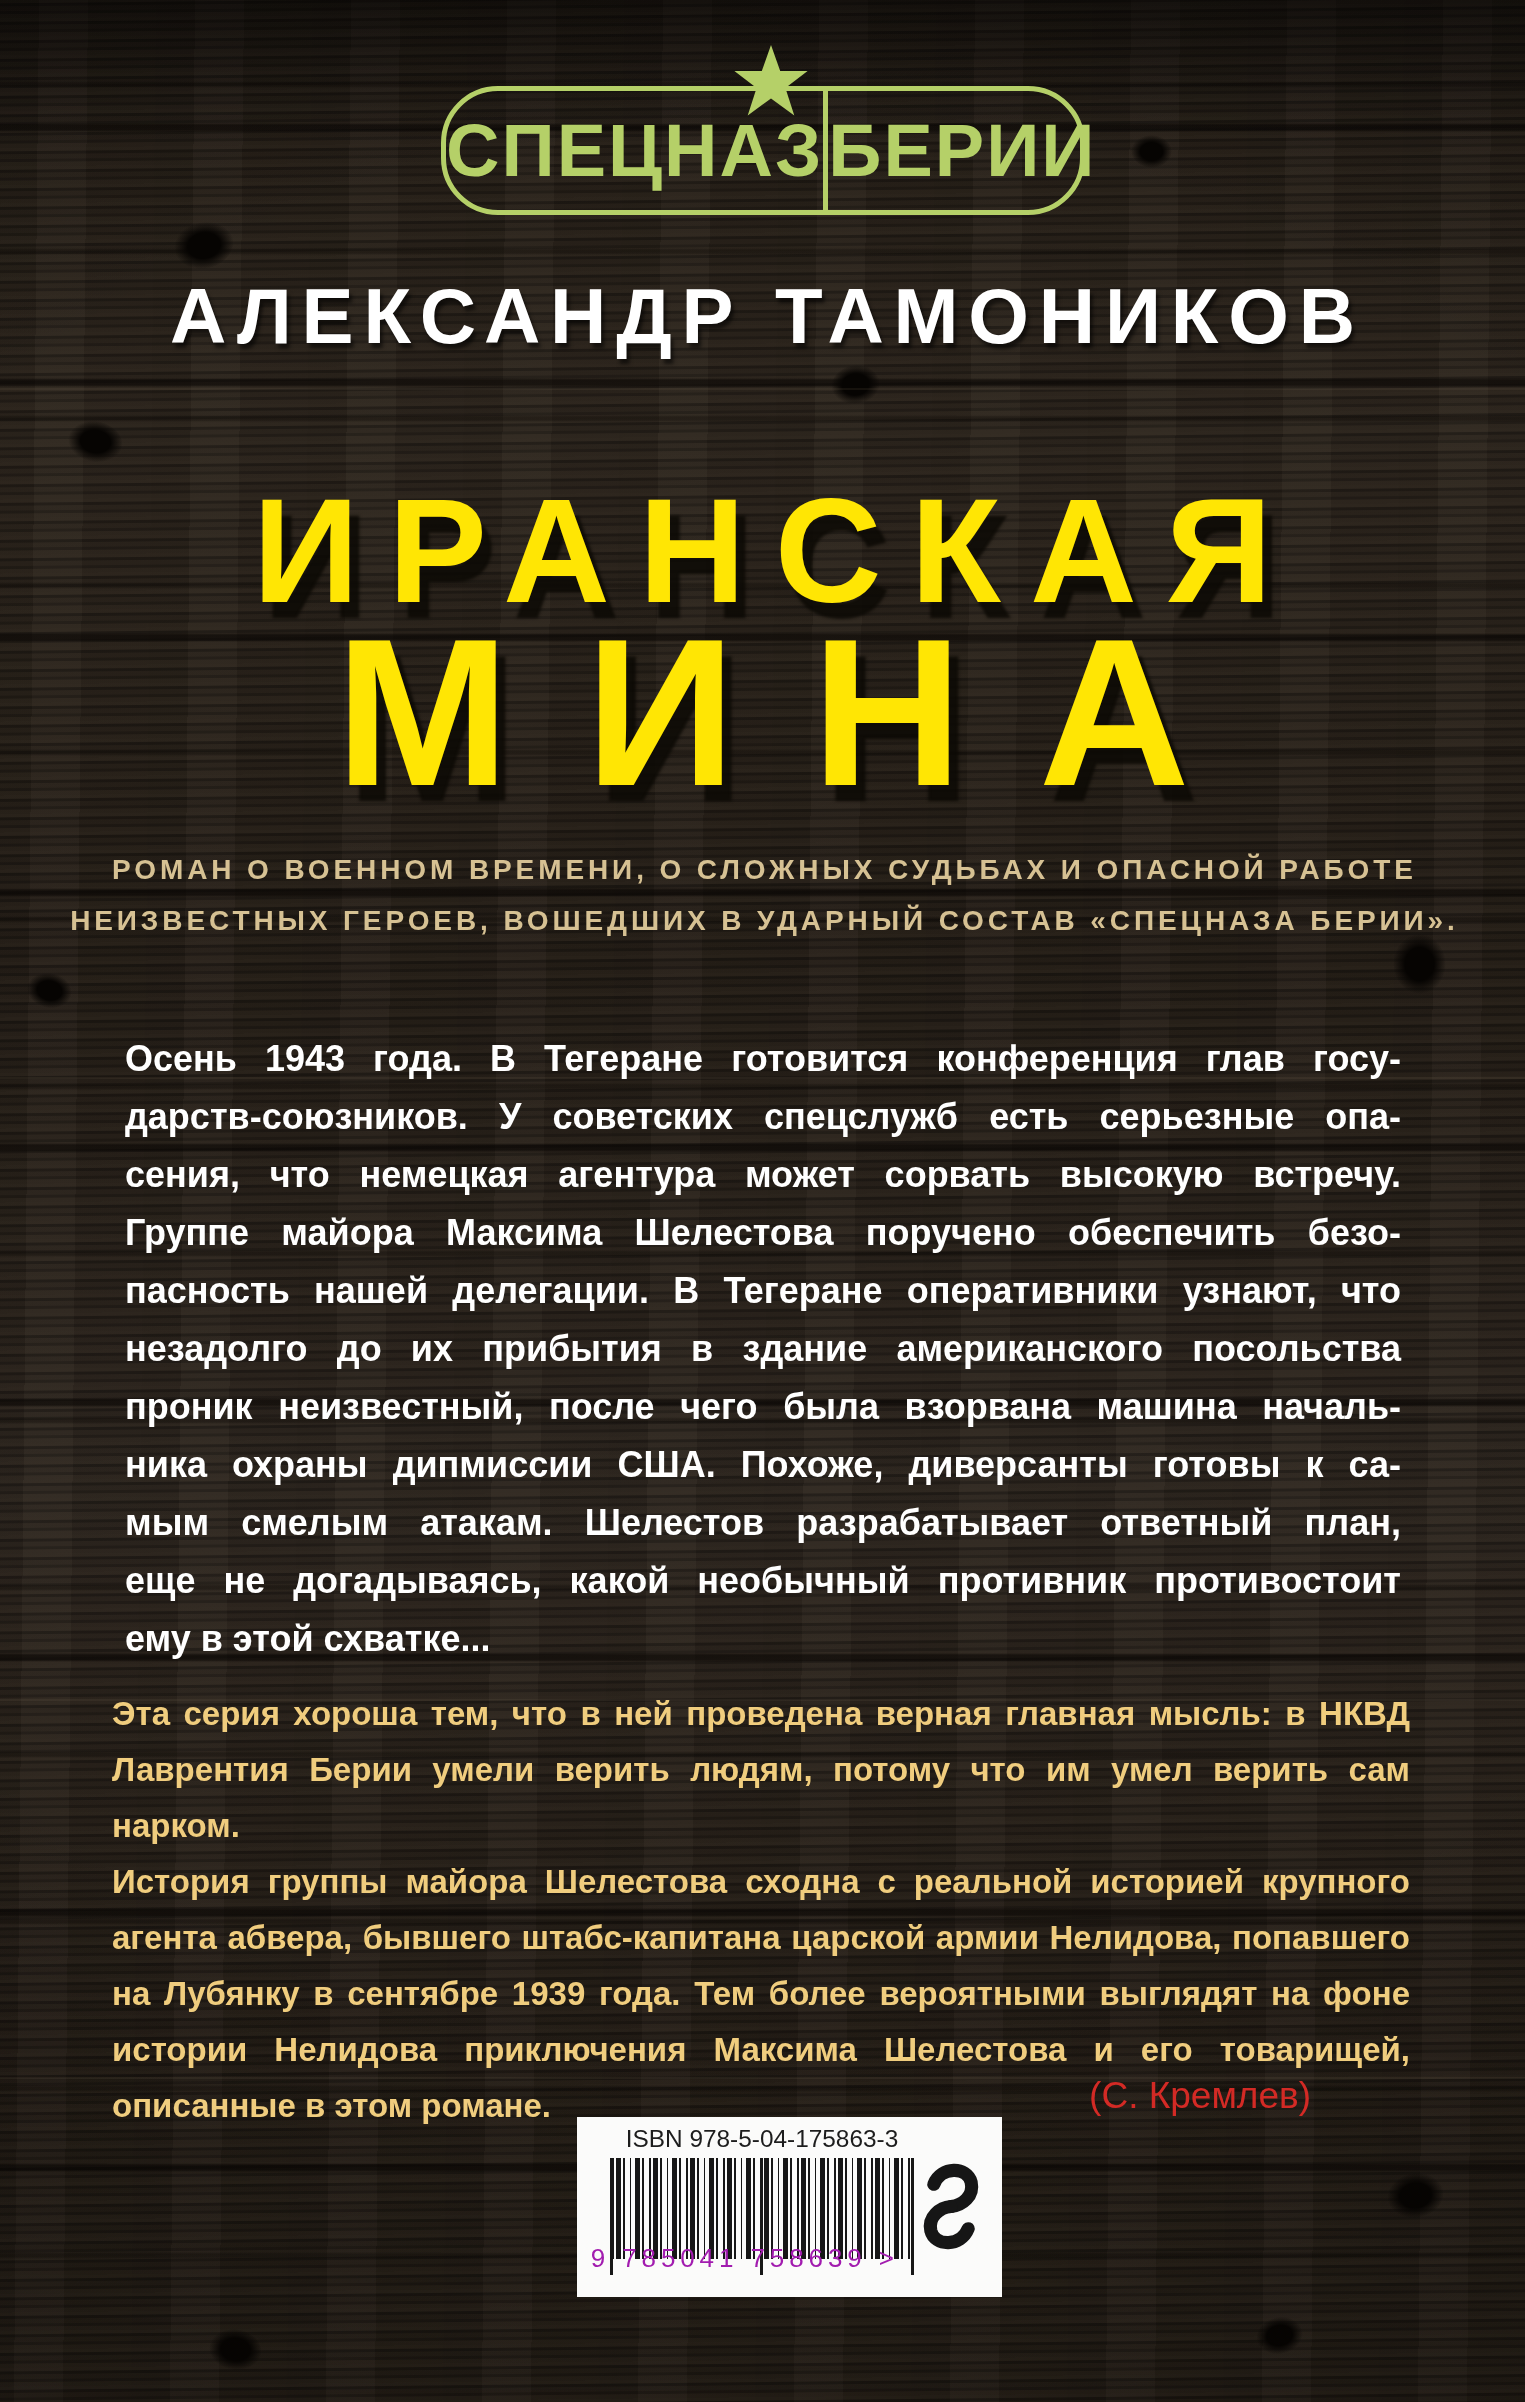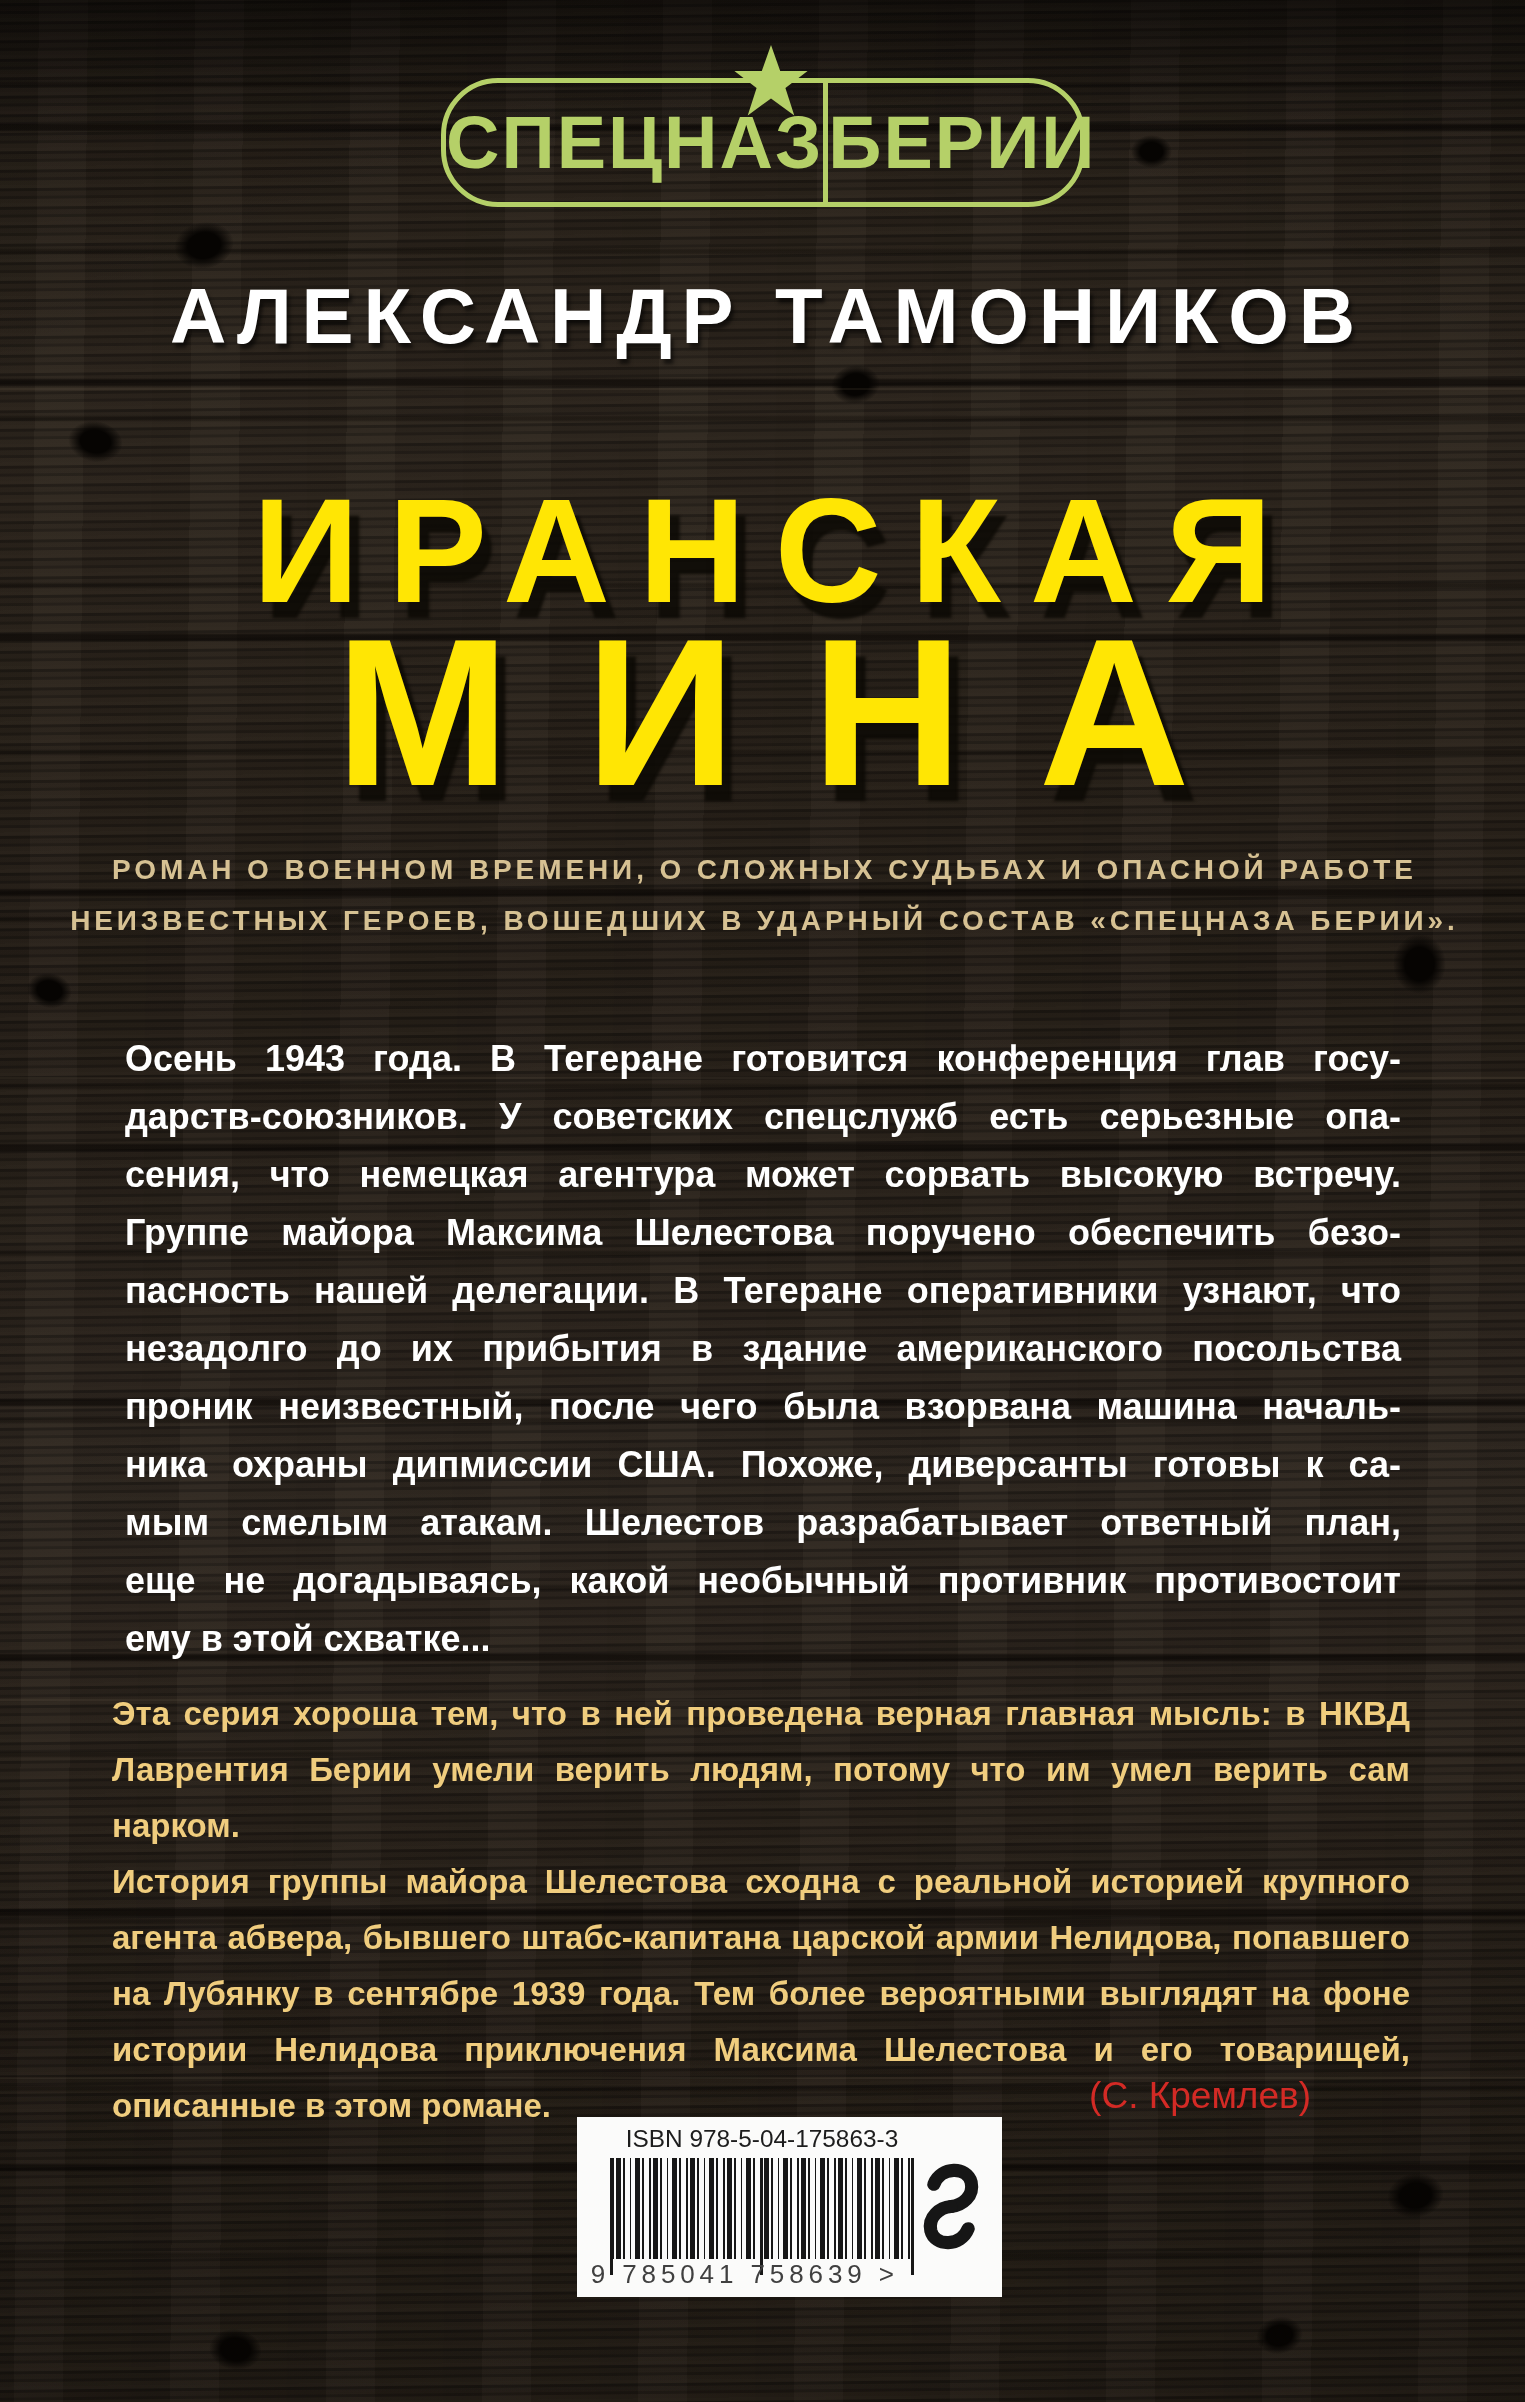--- a/index.html
+++ b/index.html
@@ -14,21 +14,21 @@
       linear-gradient(180deg, rgba(0,0,0,0.45) 0px, rgba(0,0,0,0.15) 88px, rgba(0,0,0,0) 146px),
       repeating-linear-gradient(180deg, rgba(0,0,0,0) 0px 123px, rgba(8,5,3,0.60) 125px 130px, rgba(0,0,0,0) 132px 255px),
       repeating-linear-gradient(180deg, rgba(0,0,0,0) 0px 81px, rgba(10,7,4,0.35) 83px 86px, rgba(0,0,0,0) 88px 167px),
       repeating-linear-gradient(179.4deg, rgba(64,54,42,0.20) 0px 2.9px, rgba(0,0,0,0.26) 3.9px 5.9px, rgba(40,32,24,0.08) 6.8px 10.7px, rgba(0,0,0,0.20) 11.7px 13.7px, rgba(70,58,44,0.10) 14.6px 18.5px),
       repeating-linear-gradient(90.6deg, rgba(0,0,0,0.10) 0px 39px, rgba(255,255,255,0.02) 39px 88px, rgba(0,0,0,0.08) 88px 156px),
       linear-gradient(180deg, #241d16 0%, #2d261e 18%, #251e17 40%, #2e2720 62%, #241d16 85%, #272018 100%);
   }
   .knot{position:absolute;background:radial-gradient(closest-side, #060402 55%, rgba(6,4,2,0) 100%);}
   .star{position:absolute;left:727px;top:45px;width:88px;height:74px;}
   .badge{
-    position:absolute;left:441px;top:78px;width:644px;height:129px;
+    position:absolute;left:441px;top:86px;width:644px;height:129px;
     border:5.9px solid #b5d068;border-radius:57px;
     display:flex;box-sizing:border-box;
   }
   .badge-cell{display:flex;align-items:center;justify-content:center;
     color:#b5d068;font-weight:700;font-size:74px;letter-spacing:2px;}
   .badge-left{flex:1.95;}
   .badge-right{flex:1;border-left:5.9px solid #b5d068;}
   .author{
     position:absolute;left:0;right:0;top:271px;text-align:center;
     color:#ffffff;font-weight:700;font-size:78px;letter-spacing:9.8px;margin-right:-9.8px;
@@ -59,22 +59,22 @@
     background:repeating-linear-gradient(90deg,
       #171717 0 2px, #fbfbfa 2px 3.9px,
       #171717 3.9px 8.8px, #fbfbfa 8.8px 10.7px,
       #171717 10.7px 12.7px, #fbfbfa 12.7px 17.6px,
       #171717 17.6px 19.5px, #fbfbfa 19.5px 23.4px,
       #171717 23.4px 28px, #fbfbfa 28px 30px,
       #171717 30px 32px, #fbfbfa 32px 37px);
   }
   .guard{position:absolute;top:41px;width:2.9px;height:117px;background:#171717;}
   .g1{left:33px;} .g2{left:183px;} .g3{left:334px;}
-  .digits{position:absolute;left:13.7px;top:142px;width:351px;
-    color:#404040;font-size:26px;letter-spacing:4.9px;font-weight:400;}
+  .digits{position:absolute;left:13.7px;top:126px;width:351px;
+    color:#a21caf;font-size:26px;letter-spacing:4.9px;font-weight:400;}
   .eksmo{position:absolute;left:343px;top:39px;width:62px;height:101px;}
   .seam-hi{position:absolute;left:0;right:0;height:2px;background:rgba(120,104,84,0.14);}
 </style>
 </head>
 <body>
 
 <div class="cover">
 
   <div class="knot" style="left:174px;top:222px;width:60px;height:47px;border-radius:55% 45% 60% 50%;transform:rotate(-10deg);"></div>
   <div class="knot" style="left:68px;top:421px;width:55px;height:41px;border-radius:50% 60% 45% 55%;transform:rotate(8deg);"></div>

